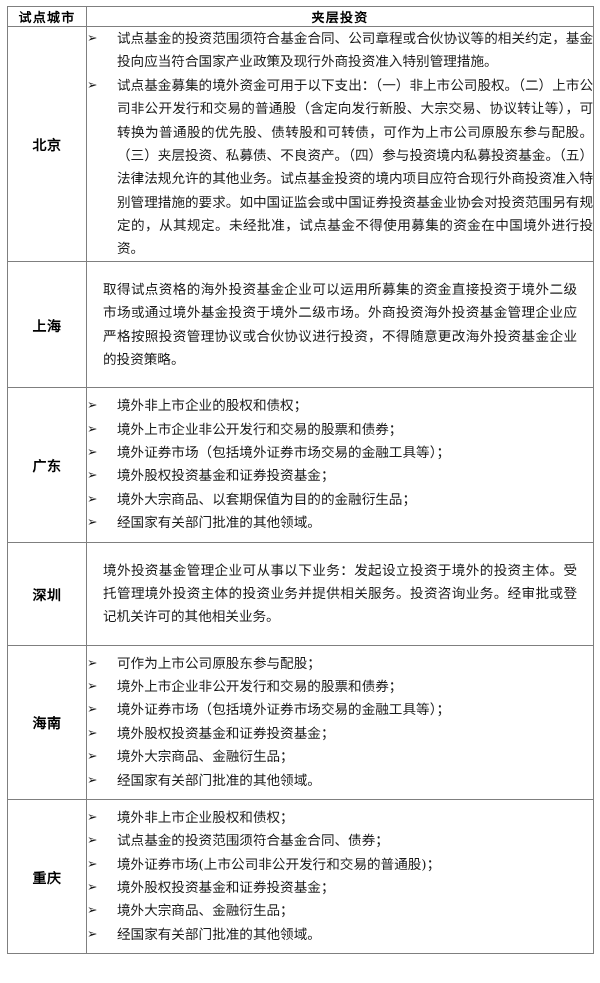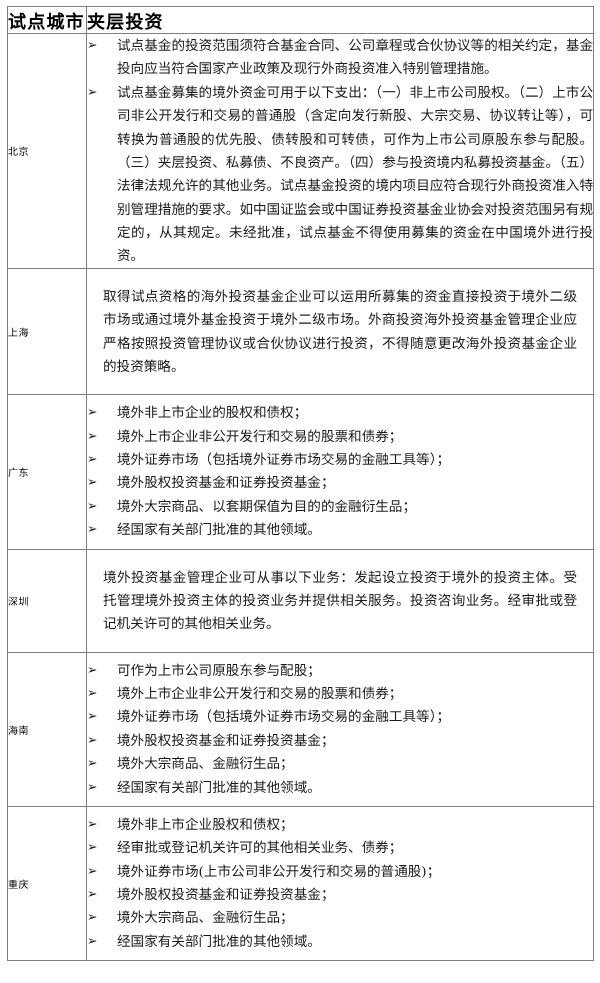--- a/index.html
+++ b/index.html
@@ -31,33 +31,33 @@
   table.policy-table th {
     border: 1px solid #7f7f7f;
     vertical-align: middle;
     padding: 0;
   }
   col.city-col { width: 79px; }
   col.scope-col { width: 507px; }
 
   
   .hdr-cell {
-    text-align: left;
+    text-align: center;
     font-weight: bold;
-    font-size: 18px;
+    font-size: 13px;
     letter-spacing: 1.2px;
     padding: 9px 0 10px 0;
     color: #000;
   }
 
   
   .city-cell {
-    text-align: left;
-    font-weight: normal;
-    font-size: 10px;
+    text-align: center;
+    font-weight: bold;
+    font-size: 14px;
     letter-spacing: 0.6px;
     color: #000;
   }
 
   
   .scope-cell {
     padding: 7px 8px 8px 13px;
     font-size: 13.6px;
     line-height: 1.72;
     text-align: justify;
@@ -219,21 +219,21 @@
       <tr>
         <td class="city-cell">重庆</td>
         <td class="scope-cell tight">
           <ul class="bullets">
             <li>
               <span class="marker">➢</span>
               <span class="btext">境外非上市企业股权和债权；</span>
             </li>
             <li>
               <span class="marker">➢</span>
-              <span class="btext">经审批或登记机关许可的其他相关业务、债券；</span>
+              <span class="btext">试点基金的投资范围须符合基金合同、债券；</span>
             </li>
             <li>
               <span class="marker">➢</span>
               <span class="btext">境外证券市场(上市公司非公开发行和交易的普通股)；</span>
             </li>
             <li>
               <span class="marker">➢</span>
               <span class="btext">境外股权投资基金和证券投资基金；</span>
             </li>
             <li>

